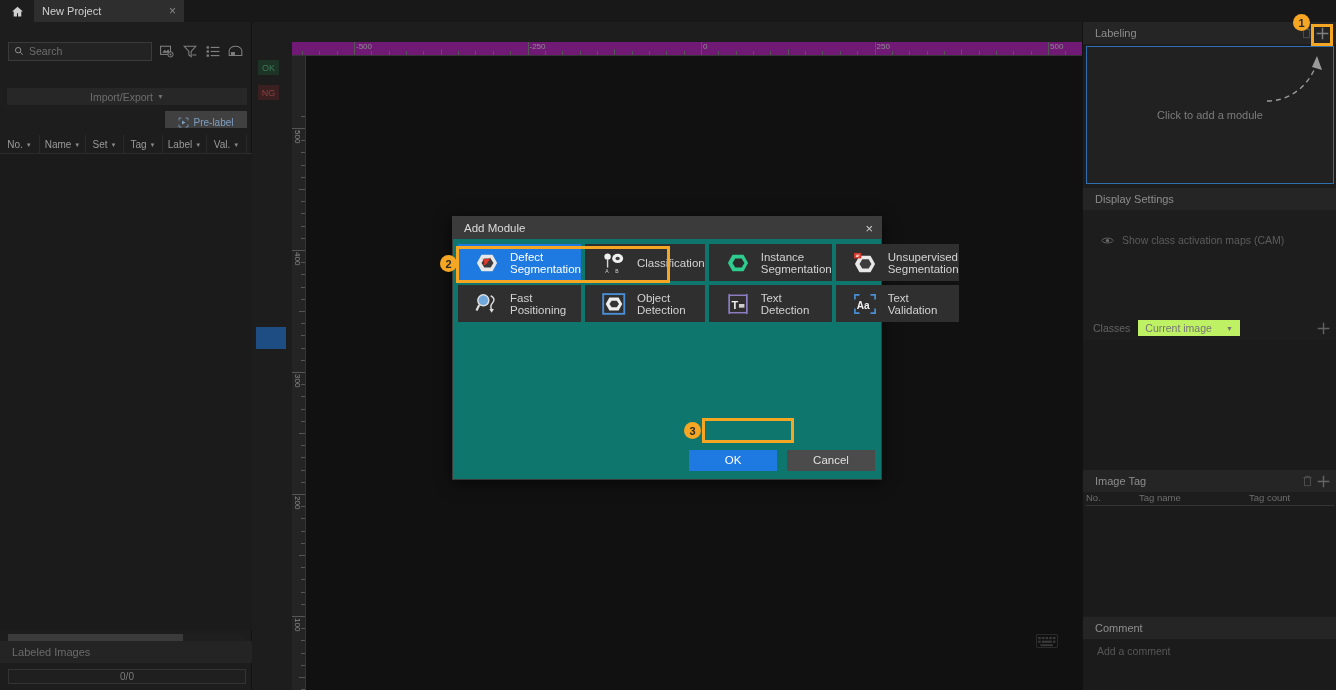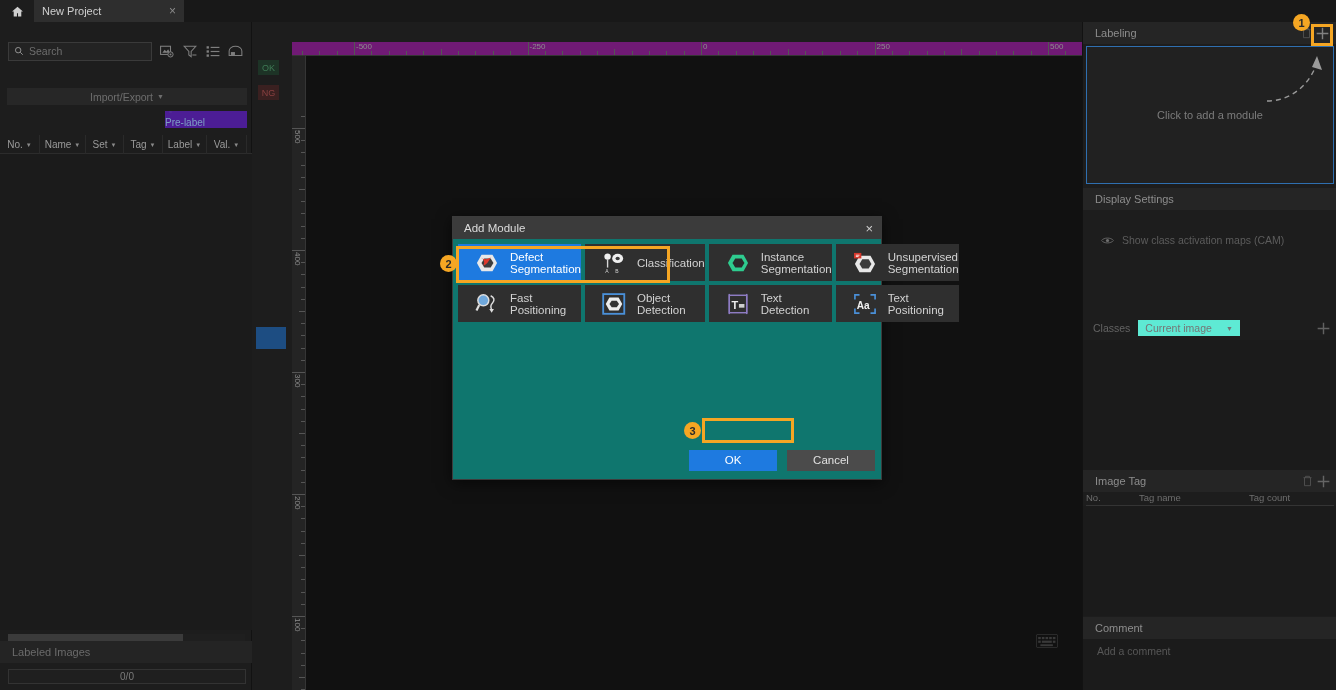--- a/index.html
+++ b/index.html
@@ -47,22 +47,22 @@
     width: 17px; height: 17px; display: flex; align-items: center;
     justify-content: center; opacity: .62; cursor: pointer;
   }
   .ie-btn {
     position: absolute; left: 7px; top: 66px; width: 240px; height: 17px;
     background: #272727; display: flex; align-items: center;
     justify-content: center; font-size: 10.5px; color: #6d6d6d; gap: 4px;
   }
   .prelabel-btn {
     position: absolute; left: 165px; top: 89px; width: 82px; height: 17px;
-    background: #4c1d95; display: flex; align-items: flex-start;
-    justify-content: center; gap: 4px; font-size: 10px; color: #7d9fc4; flex-direction: column;
+    background: #404040; display: flex; align-items: flex-end;
+    justify-content: center; gap: 4px; font-size: 10px; color: #7d9fc4;
   }
   .tbl-head {
     position: absolute; left: 0; top: 113px; width: 252px; height: 19px;
     display: flex; border-bottom: 1px solid #2c2c2c;
   }
   .th {
     display: flex; align-items: center; justify-content: center; gap: 3px;
     font-size: 10px; color: #9a9a9a; border-right: 1px solid #2a2a2a;
     height: 19px;
   }
@@ -154,21 +154,21 @@
     flex: 1; display: flex; align-items: center; justify-content: center;
     font-size: 10.5px; background: #2b2b2b; color: #4e4e4e;
   }
   .tab3.active { background: #16233a; color: #8aa6c8; }
   .classes-row {
     position: absolute; left: 0; top: 296px; width: 254px; height: 20px;
     display: flex; align-items: center; gap: 8px; padding: 0 6px 0 10px;
   }
   .classes-row .lbl { font-size: 10.5px; color: #636363; text-align: center; }
   .cur-img-sel {
-    height: 16px; background: #5eead4; display: flex; align-items: center;
+    height: 16px; background: #bef264; display: flex; align-items: center;
     gap: 14px; padding: 0 7px; font-size: 10.5px; color: #757575; justify-content: space-between;
   }
   .classes-list { position: absolute; left: 0; top: 318px; width: 254px; height: 130px; background: #1b1b1b; }
   .imgtag-head { position: absolute; left: 0; top: 448px; width: 254px; }
   .tag-cols {
     position: absolute; left: 3px; top: 470px; width: 248px; height: 14px;
     display: flex; font-size: 9.5px; color: #6e6e6e;
     border-bottom: 1px solid #343434;
   }
   .tag-cols i { font-style: normal; }
@@ -648,21 +648,21 @@
           <span>Text Detection</span>
         </div>
 
         <div class="cell">
           <span class="ci">
             <svg width="24" height="22" viewBox="0 0 26 24">
               <path d="M2 7 V2 h5 M24 7 V2 h-5 M2 17 v5 h5 M24 17 v5 h-5" fill="none" stroke="#4a90d9" stroke-width="1.8"></path>
               <text x="4" y="17" font-size="11" font-weight="bold" fill="#f0f0f0" font-family="Liberation Sans, sans-serif">Aa</text>
             </svg>
           </span>
-          <span>Text Positioning</span>
+          <span>Text Validation</span>
         </div>
       </div>
 
       <div class="dlg-foot">
         <div class="btn btn-ok" id="btn-ok">OK</div>
         <div class="btn btn-cancel">Cancel</div>
       </div>
     </div>
   </div>
 

